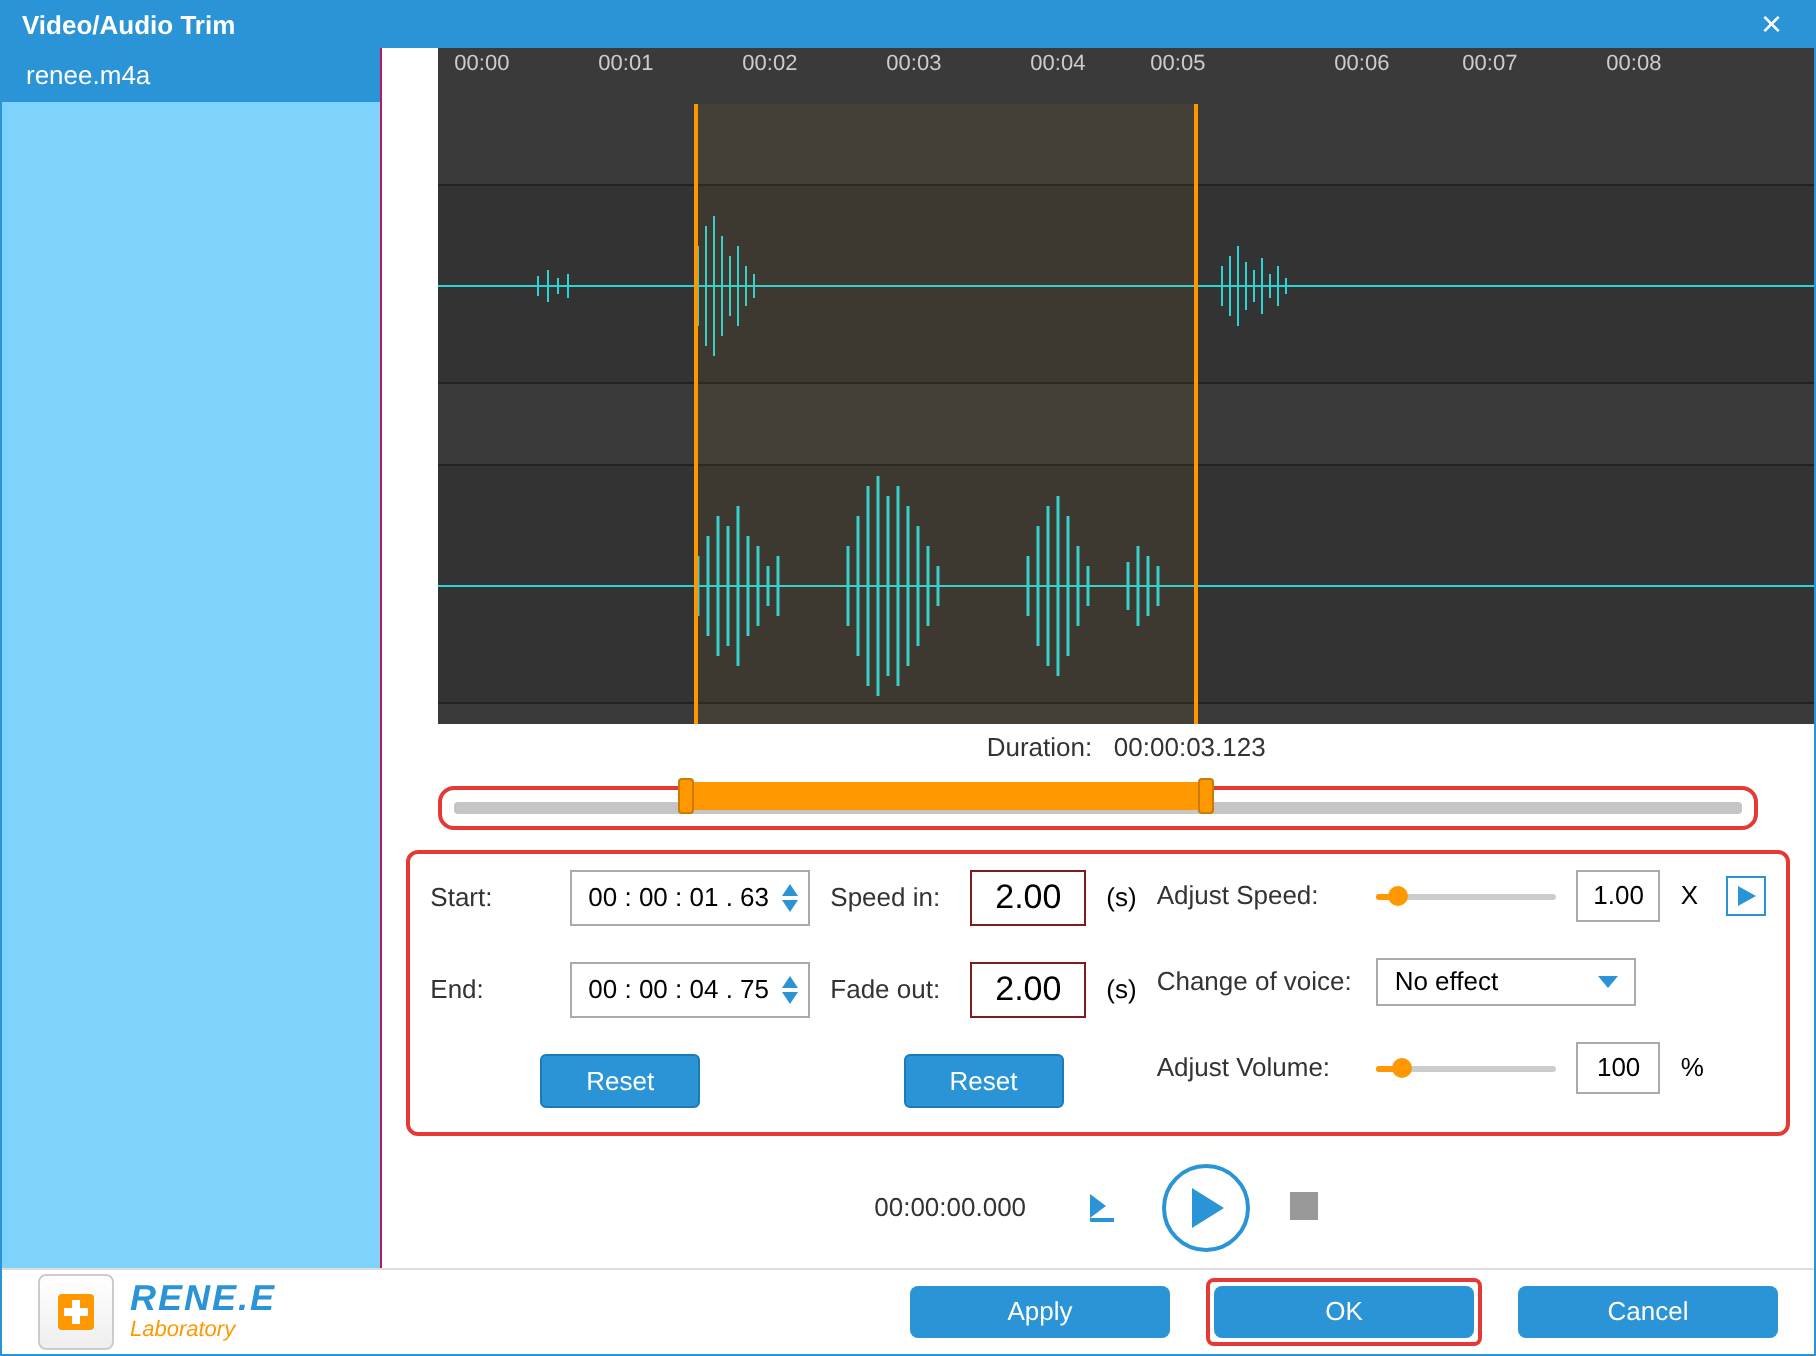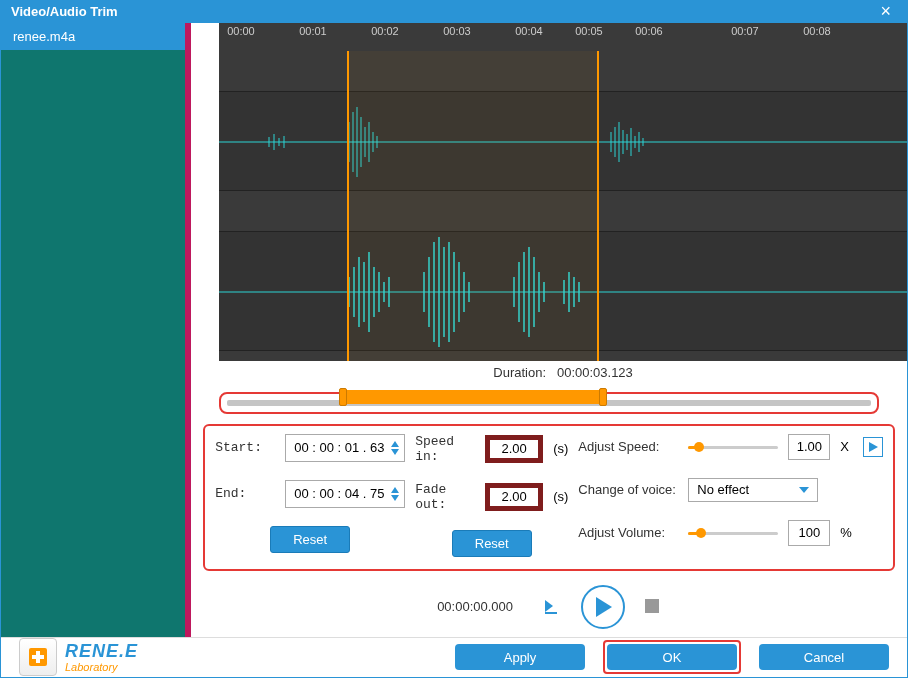--- a/index.html
+++ b/index.html
@@ -6,21 +6,21 @@
 body { font-family: Arial, sans-serif; font-size: 13px; width: 908px; height: 678px; overflow: hidden; background: #fff; }
 
 .window { width: 908px; height: 678px; display: flex; flex-direction: column; border: 1px solid #2a94d6; }
 
 .titlebar { background: #2a94d6; color: #fff; height: 30px; display: flex; align-items: center; padding: 0 10px; justify-content: space-between; }
 .titlebar-title { font-weight: bold; font-size: 13px; }
 .close-x { color: #fff; font-size: 18px; cursor: pointer; padding: 0 6px; }
 
 .body { flex: 1; display: flex; }
 
-.sidebar { width: 192px; background: #0f766e; border-right: 6px solid #be185d; }
+.sidebar { width: 192px; background: #7dd3fc; border-right: 1px solid #be185d; }
 .file-item { background: #2a94d6; color: #fff; padding: 6px 12px; font-size: 13px; }
 
 .main { flex: 1; display: flex; flex-direction: column; background: #fff; }
 
 .ruler { height: 28px; background: #3a3a3a; color: #ccc; font-size: 11px; display: flex; align-items: flex-start; position: relative; padding-top: 2px; margin-left: 28px; margin-right: 0; }
 .ruler .tick { position: absolute; top: 2px; }
 
 .waveform-area { position: relative; height: 310px; margin-left: 28px; background: #3a3a3a; }
 .waveform-track { position: absolute; left:0; right:0; background:#333; border-top:1px solid #222; border-bottom:1px solid #222;}
 .selection { position: absolute; top: 0; bottom: 0; border-left: 2px solid #ff9800; border-right: 2px solid #ff9800; background: rgba(255,152,0,0.05); }
@@ -30,26 +30,26 @@
 .seek-row { margin: 8px 28px 0 28px; position: relative; border:2px solid #e53935; border-radius:8px; padding: 6px 6px; }
 .seek-track { height: 6px; background: #c5c5c5; position: relative; border-radius:2px;}
 .seek-sel { position: absolute; height: 14px; top:-4px; background: #ff9800; }
 .seek-handle { position: absolute; width: 8px; height: 18px; top:-6px; background: #ff9800; border:1px solid #cc7a00; border-radius:2px;}
 
 .controls-box { margin: 10px 12px 0 12px; border: 2px solid #e53935; border-radius: 6px; padding: 8px 10px 12px 10px; display: flex; gap: 10px; }
 .col { flex: 1; display: flex; flex-direction: column; gap: 18px; }
 .col.mid { flex: 0.9; }
 .row { display: flex; align-items: center; gap: 10px; }
 .lbl { width: 80px; color: #333; font-size: 13px; }
-.lbl-narrow { width: 60px; font-family: Liberation Mono, monospace; }
+.lbl-narrow { width: 60px; }
 .time-input { display:flex; align-items:center; border:1px solid #aaa; height:28px; padding:0 4px 0 8px; font-size:13px; }
 .time-input input { border:none; width:90px; font-family: inherit; font-size:13px; text-align:center; outline:none;}
 .spinner { display:flex; flex-direction:column; margin-left:6px; }
 .spinner svg { cursor:pointer;}
-.text-input { border:5px solid #7f1d1d; height:28px; width:58px; text-align:center; font-size:13px; }
+.text-input { border:1px solid #7f1d1d; height:28px; width:58px; text-align:center; font-size:17px; }
 .reset-btn { background:#2a94d6; color:#fff; border:1px solid #1a7bb8; border-radius:3px; padding:5px 22px; font-size:13px; cursor:pointer; margin:0 auto;}
 .slider-wrap { position:relative; width:90px; height:14px; }
 .slider-track { position:absolute; top:6px; left:0; right:0; height:3px; background:#ccc; border-radius:2px;}
 .slider-fill { position:absolute; top:6px; left:0; height:3px; background:#ff9800; border-radius:2px;}
 .slider-knob { position:absolute; top:2px; width:10px; height:10px; border-radius:50%; background:#ff9800; }
 .speed-input { border:1px solid #aaa; height:26px; width:42px; text-align:center; font-size:13px;}
 .vol-input { border:1px solid #aaa; height:26px; width:42px; text-align:center; font-size:13px;}
 .play-small { width:20px; height:20px; border:1px solid #2a94d6; display:flex; align-items:center; justify-content:center; cursor:pointer; margin-left:4px;}
 .select-box { border:1px solid #aaa; height:24px; width:130px; padding:0 8px; display:flex; align-items:center; justify-content:space-between; font-size:13px; cursor:pointer;}
 
@@ -87,21 +87,21 @@
 
     <div class="main">
 
       <div class="ruler">
         <span class="tick" style="left:8px">00:00</span>
         <span class="tick" style="left:80px">00:01</span>
         <span class="tick" style="left:152px">00:02</span>
         <span class="tick" style="left:224px">00:03</span>
         <span class="tick" style="left:296px">00:04</span>
         <span class="tick" style="left:356px">00:05</span>
-        <span class="tick" style="left:416px">00:06</span>
+        <span class="tick" style="left:448px">00:06</span>
         <span class="tick" style="left:512px">00:07</span>
         <span class="tick" style="left:584px">00:08</span>
       </div>
 
       <div class="waveform-area">
         <div class="waveform-track" style="top:40px;height:100px">
           <svg width="100%" height="100">
             <line x1="0" y1="50" x2="700" y2="50" stroke="#2dd4d4" stroke-width="1"></line>
             <g stroke="#2dd4d4" stroke-width="1">
               <line x1="50" y1="45" x2="50" y2="55"></line>

